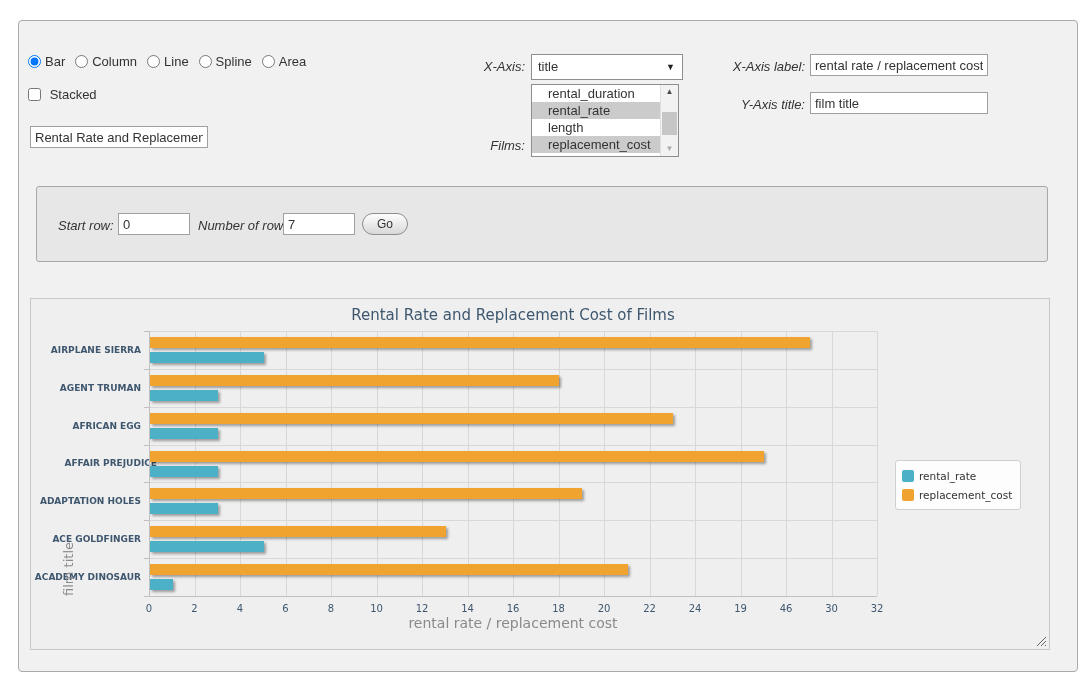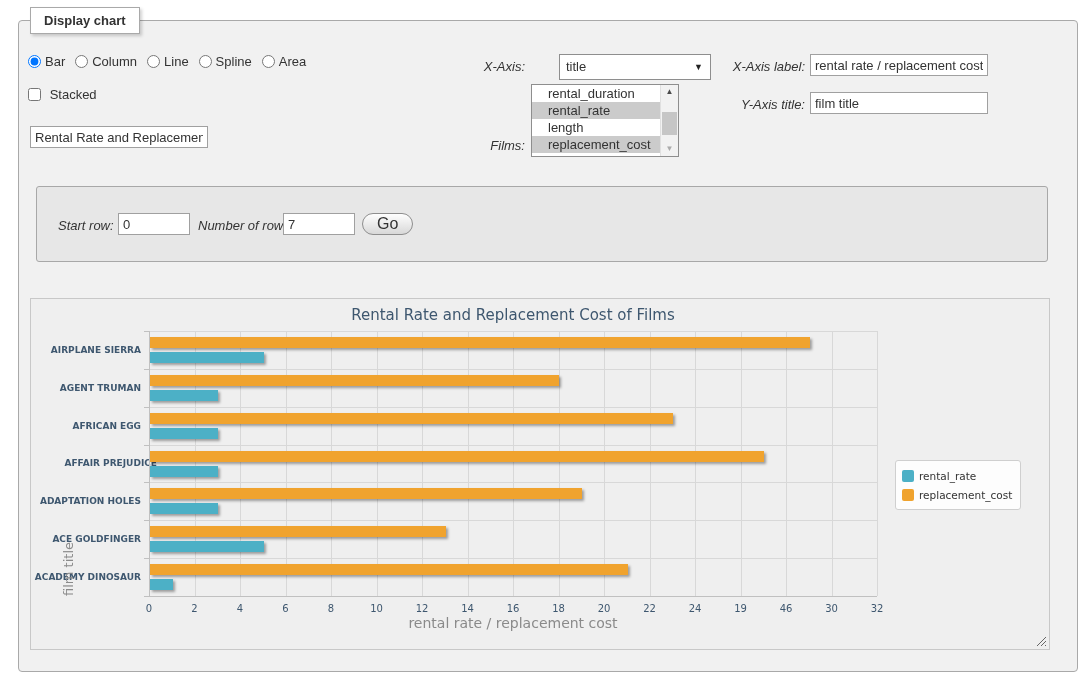--- a/index.html
+++ b/index.html
@@ -34,21 +34,21 @@
          font-size:8px;line-height:14px;}
   .sb-up{top:0;color:#4A4A4A;}
   .sb-down{bottom:0;color:#ABABAB;}
   .sb-thumb{position:absolute;left:1px;width:15px;top:27px;height:23px;background:#C6C6C6;}
 
   
   .rowbox{left:36px;top:186px;width:1010px;height:74px;background:#E7E7E7;
          border:1px solid #A8A8A8;border-radius:3px;}
   .go-btn{height:22px;padding:0 14px;border:1px solid #8E8E8E;border-radius:11px;
          background:linear-gradient(#FEFEFE,#D8D8D8);font-family:"Liberation Sans",sans-serif;
-         font-size:16px;color:#333;cursor:default;}
+         font-size:12px;color:#333;cursor:default;}
 
   
   .chartbox{left:30px;top:298px;width:1018px;height:350px;background:#EFEFEF;
          border:1px solid #C8C8C8;overflow:hidden;font-family:"DejaVu Sans",sans-serif;}
   .chart-title{position:absolute;left:118px;top:7px;width:728px;text-align:center;
          font-size:15px;color:#3E576F;}
   .gridline-v{position:absolute;width:1px;background:#D8D8D8;}
   .gridline-h{position:absolute;height:1px;background:#D8D8D8;}
   .axis-line{position:absolute;background:#C0C0C0;}
   .tickmark{position:absolute;background:#C0C0C0;}
@@ -68,33 +68,32 @@
   .grip{position:absolute;right:3px;bottom:3px;width:10px;height:10px;
          background:repeating-linear-gradient(-45deg,#666 0 1px,transparent 1px 3px);
          clip-path:polygon(100% 0,100% 100%,0 100%);}
 </style>
 </head>
 <body>
 
 <div class="wrap">
 
   <div class="abs panel"></div>
-  <div class="abs panel-legend">Display chart</div>
 
   <div class="abs" id="chart-type-group" style="left:28px;top:54px;"><label class="radio-item"><input type="radio" name="ctype" checked="" style=""><span>Bar</span></label><label class="radio-item"><input type="radio" name="ctype" style=""><span>Column</span></label><label class="radio-item"><input type="radio" name="ctype" style=""><span>Line</span></label><label class="radio-item"><input type="radio" name="ctype" style=""><span>Spline</span></label><label class="radio-item"><input type="radio" name="ctype" style=""><span>Area</span></label></div>
 
   <label class="abs stacked-row" style="left:28px;top:87px;">
     <input type="checkbox" id="stacked-cb" style="">
     <span>Stacked</span>
   </label>
 
   <input class="abs txt" style="left: 30px; top: 126px; width: 168px;" value="Rental Rate and Replacement Cost of Films">
 
   <div class="abs lbl r" style="left:455px;top:59px;width:70px;">X-Axis:</div>
-  <div class="abs select" style="left:559px;top:54px;width:138px;">
+  <div class="abs select" style="left:531px;top:54px;width:138px;">
     <span>title</span>
     <span class="sel-arrow">▼</span>
   </div>
 
   <div class="abs lbl r" style="left:455px;top:138px;width:70px;">Films:</div>
   <div class="abs listbox" style="left:531px;top:84px;width:146px;height:71px;">
     <div class="list-items" id="series-items">
         <div class="list-item">rental_duration</div>
         <div class="list-item selected">rental_rate</div>
         <div class="list-item">length</div>

